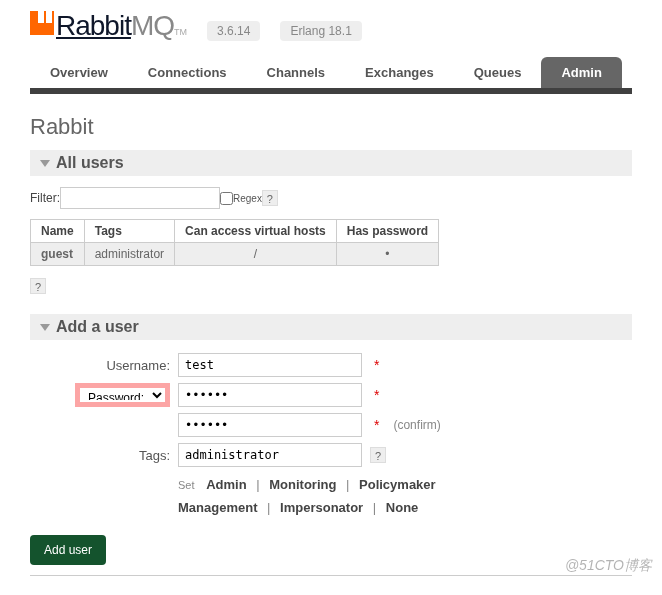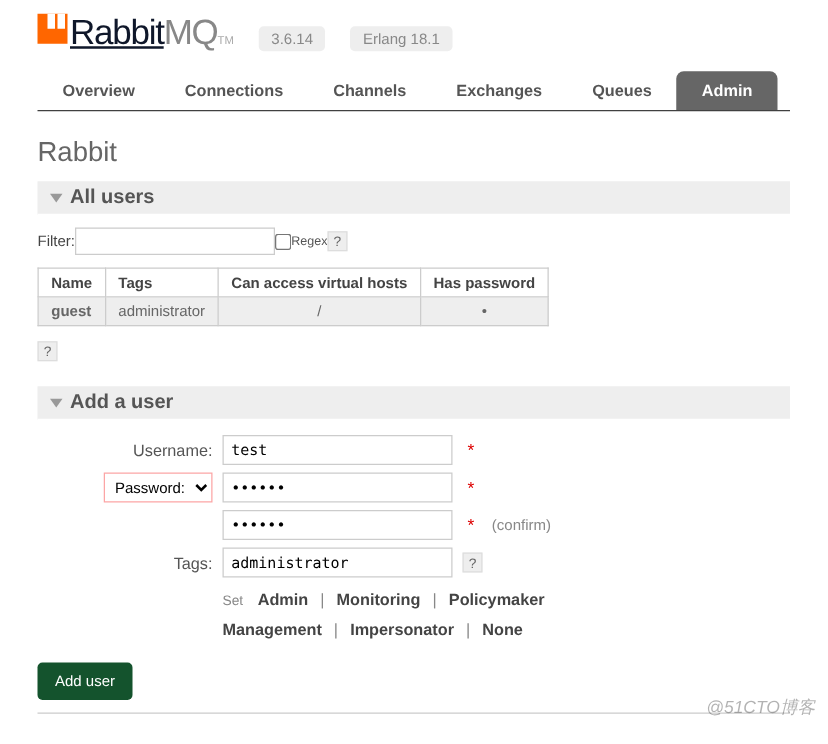--- a/index.html
+++ b/index.html
@@ -8,21 +8,21 @@
     .header { display: flex; align-items: baseline; gap: 20px; margin-bottom: 15px; }
     .logo { display: flex; align-items: baseline; }
     .logo-icon { width: 24px; height: 24px; background: #f60; position: relative; margin-right: 2px; }
     .logo-icon::before { content: ''; position: absolute; top: 0; left: 8px; width: 6px; height: 12px; background: #fff; }
     .logo-icon::after { content: ''; position: absolute; top: 0; right: 2px; width: 6px; height: 12px; background: #fff; }
     .logo-text { font-size: 28px; font-weight: normal; color: #888; letter-spacing: -1px; }
     .logo-text .r { color: #0f172a; text-decoration: underline; }
     .logo-tm { font-size: 9px; color: #aaa; vertical-align: top; }
     .version-badge { background: #eee; color: #888; padding: 3px 10px; border-radius: 4px; font-size: 12px; }
     
-    .nav-tabs { display: flex; border-bottom: 1px solid #404040; gap: 0; margin-bottom: 20px; text-align: right; }
+    .nav-tabs { display: flex; border-bottom: 6px solid #404040; gap: 0; margin-bottom: 20px; text-align: right; }
     .nav-tab { padding: 8px 20px; font-size: 13px; font-weight: bold; color: #555; cursor: pointer; border-radius: 6px 6px 0 0; }
     .nav-tab.active { background: #666; color: #fff; }
     
     .page-title { font-size: 22px; color: #666; margin-bottom: 10px; font-weight: normal; }
     
     .section-header { background: #eee; padding: 4px 10px; display: flex; align-items: center; gap: 6px; border-bottom: 1px solid #fff; }
     .triangle-down { width: 0; height: 0; border-left: 5px solid transparent; border-right: 5px solid transparent; border-top: 7px solid #999; }
     .section-title { font-weight: bold; color: #555; font-size: 16px; }
     
     .filter-row { display: flex; align-items: center; gap: 0; padding: 10px 0; }
@@ -35,21 +35,21 @@
     .users-table th { background: #fff; font-weight: bold; color: #444; }
     .users-table tbody tr { background: #eee; }
     .users-table tbody td { color: #666; }
     .users-table .name-cell { font-weight: bold; }
     .users-table .center { text-align: center; }
     
     .form-section { margin-top: 20px; }
     .form-row { display: flex; align-items: center; margin-bottom: 6px; gap: 8px; }
     .form-label { width: 140px; text-align: right; color: #555; font-size: 13px; }
     .form-input { border: 1px solid #ccc; padding: 4px 6px; width: 184px; font-family: monospace; font-size: 12px; }
-    .form-select { border: 1px solid #fca5a5; padding: 2px 4px; background: #fff; font-size: 12px; height: 24px; margin-left: 10px; }
+    .form-select { border: 5px solid #fca5a5; padding: 2px 4px; background: #fff; font-size: 12px; height: 24px; margin-left: 10px; }
     .required { color: #d00; font-size: 14px; margin-left: 4px; }
     .confirm-text { color: #888; font-size: 12px; margin-left: 6px; }
     .set-label { color: #888; font-size: 11px; margin-right: 8px; }
     .tag-links { color: #444; font-size: 13px; line-height: 1.8; padding-left: 148px; }
     .tag-link { font-weight: bold; color: #444; cursor: pointer; }
     .tag-sep { color: #888; margin: 0 6px; }
     
     .add-btn { background: #14532d; color: #fff; border: none; padding: 8px 14px; border-radius: 4px; font-size: 12px; cursor: pointer; margin-top: 15px; }
     
     .section-end { border-bottom: 1px solid #ccc; margin-top: 10px; }

